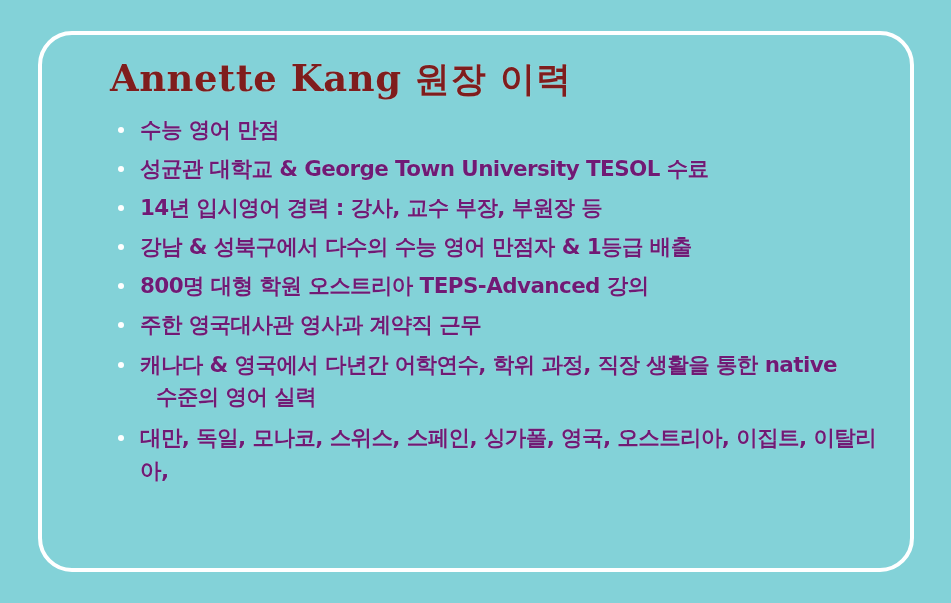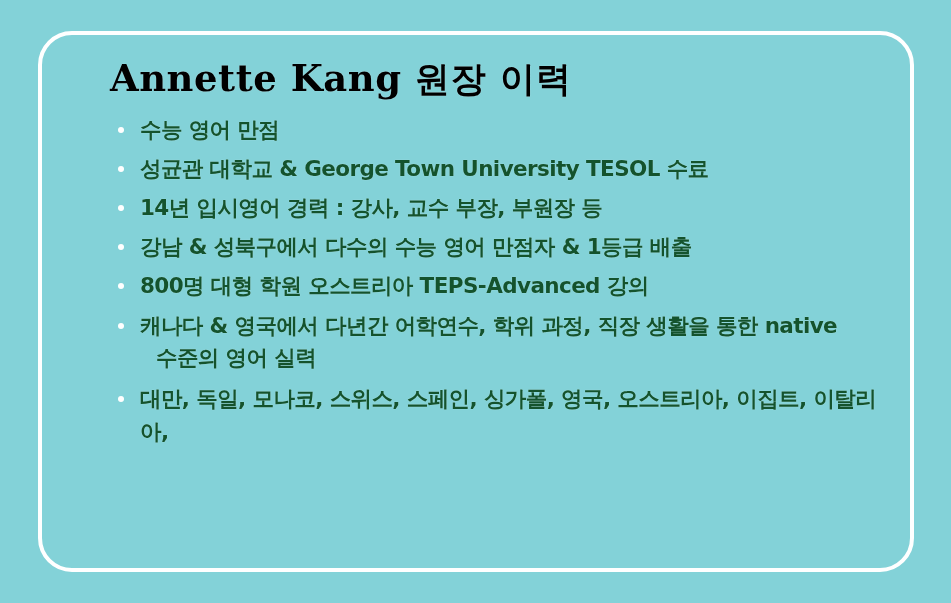--- a/index.html
+++ b/index.html
@@ -42,21 +42,21 @@
     left: 38px;
     top: 31px;
     width: 876px;
     height: 541px;
     box-sizing: border-box;
     padding: 22px 26px 0 72px;
   }
 
   
   .title {
-    color: #000000;
+    color: #7f1d1d;
     font-family: "DejaVu Serif", "Liberation Serif", serif;
     font-weight: bold;
     font-size: 37px;
     line-height: 50px;
     letter-spacing: 0.5px;
     margin: 0 0 6px 0;
     white-space: nowrap;
     text-shadow: 0 0 1px rgba(255,255,255,0.55);
   }
   .title .ko {
@@ -67,21 +67,21 @@
   }
 
   
   .bullets {
     list-style: none;
     margin: 0;
     padding: 0 0 0 8px;
   }
   .bullet {
     position: relative;
-    color: #14532d;
+    color: #701a75;
     font-family: "DejaVu Sans", "Liberation Sans", sans-serif;
     font-weight: bold;
     font-size: 21.5px;
     line-height: 39px;
     letter-spacing: -0.6px;
     padding-left: 22px;
     white-space: nowrap;
     text-shadow: 0 0 1px rgba(255,255,255,0.5);
   }
   .bullet.wrap {
@@ -143,20 +143,24 @@
       <li class="bullet">
         <span class="dot"></span>
         <span class="line">강남 &amp; 성북구에서 다수의 수능 영어 만점자 &amp; 1등급 배출</span>
       </li>
 
       <li class="bullet">
         <span class="dot"></span>
         <span class="line">800명 대형 학원 오스트리아 TEPS-Advanced 강의</span>
       </li>
 
+      <li class="bullet">
+        <span class="dot"></span>
+        <span class="line">주한 영국대사관 영사과 계약직 근무</span>
+      </li>
 
       <li class="bullet wrap">
         <span class="dot"></span>
         <span class="line">캐나다 &amp; 영국에서 다년간 어학연수, 학위 과정, 직장 생활을 통한 native</span>
         <span class="line">수준의 영어 실력</span>
       </li>
 
       <li class="bullet wrap">
         <span class="dot"></span>
         <span class="line">대만, 독일, 모나코, 스위스, 스페인, 싱가폴, 영국, 오스트리아, 이집트, 이탈리아,</span>

